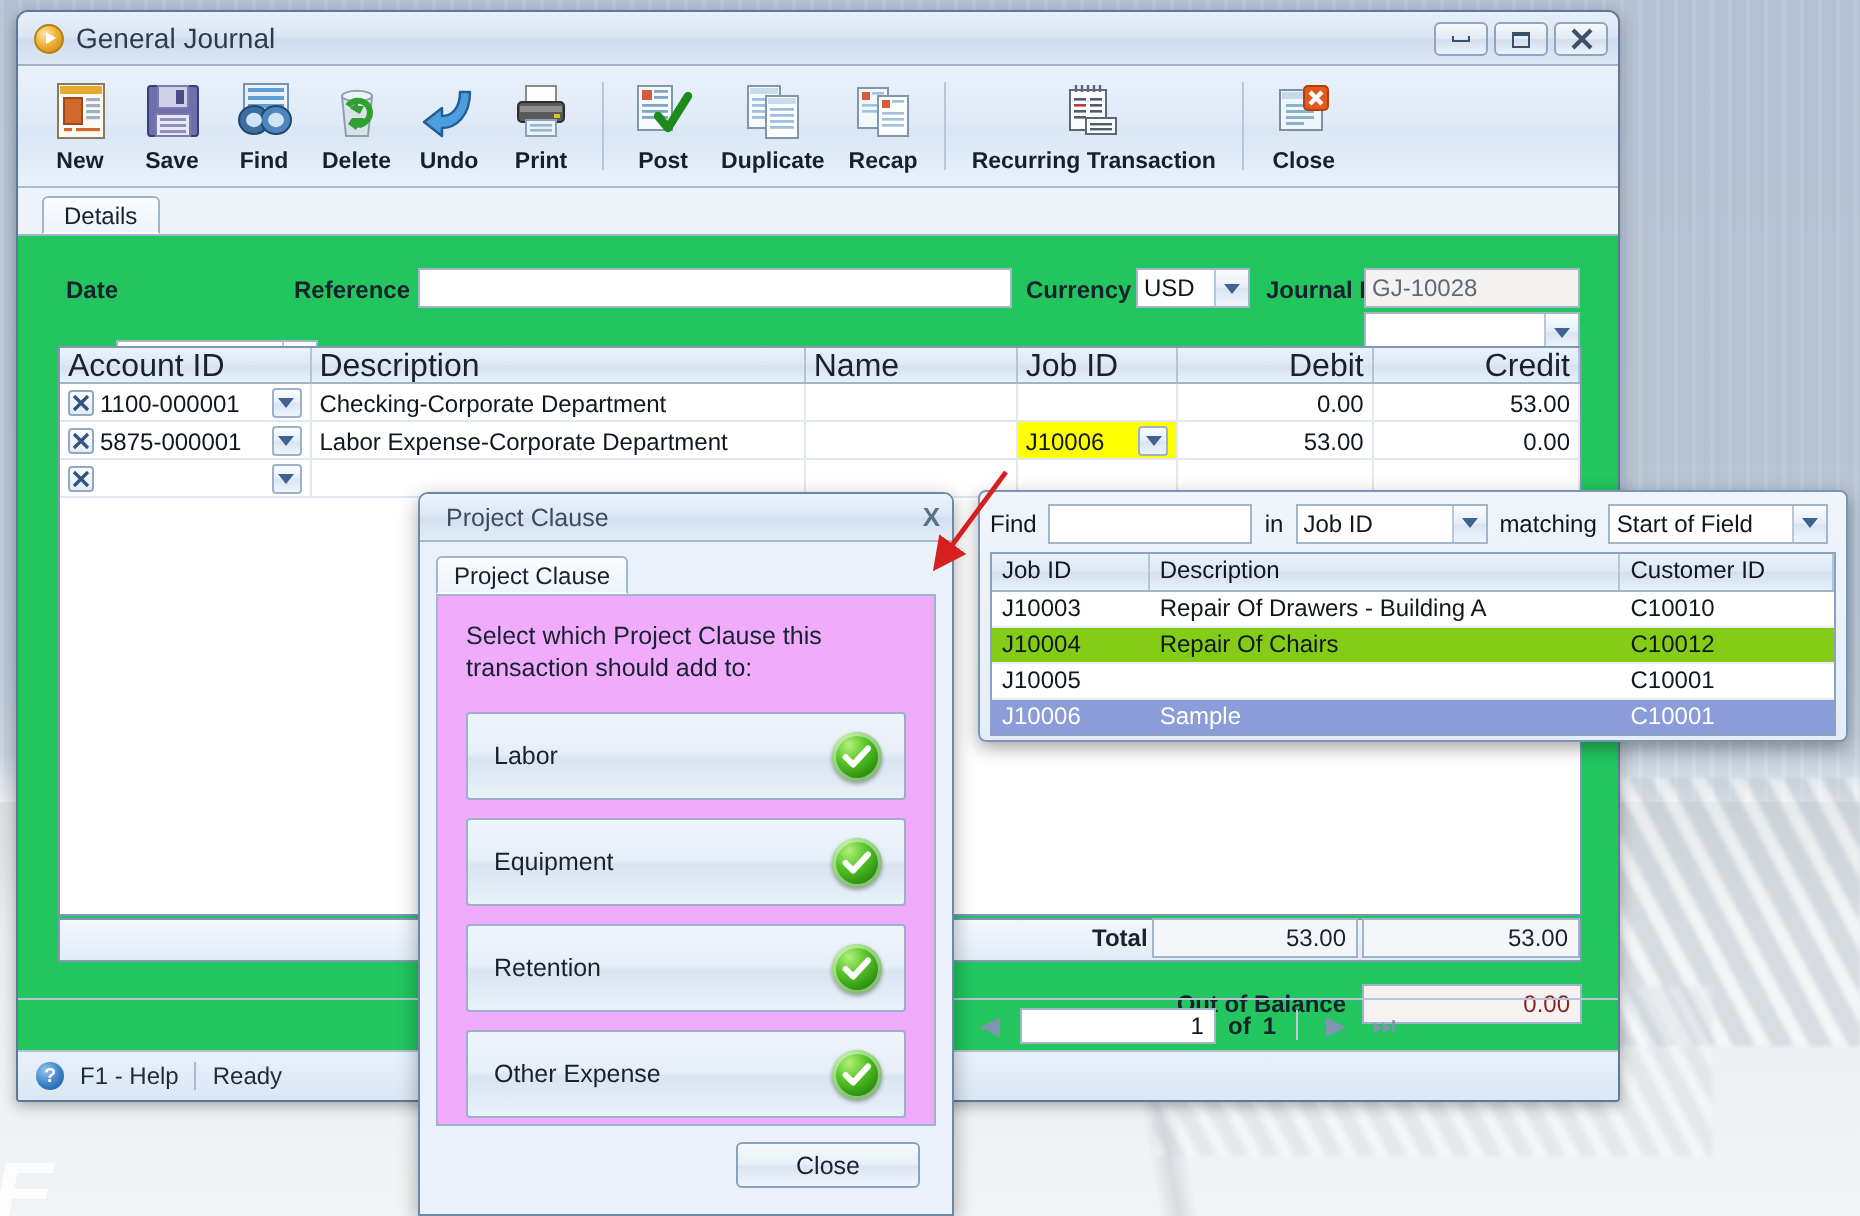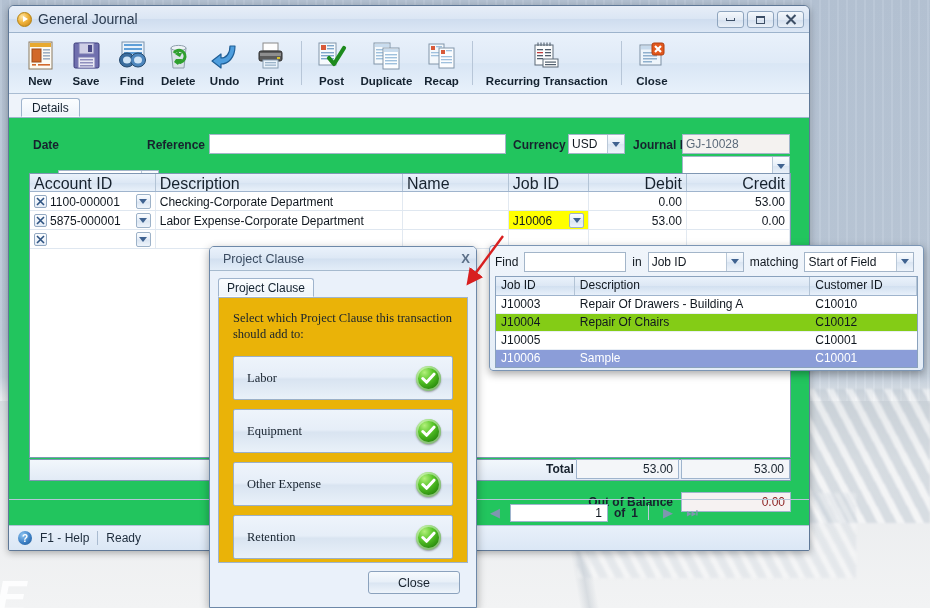--- a/index.html
+++ b/index.html
@@ -249,22 +249,22 @@
   #project-dialog .dtitle .t{ font-size:12.5px;color:#3b4c61;margin-left:6px;flex:1;}
   #project-dialog .dtitle .x{ font-size:13px;font-weight:bold;color:#5c7088; cursor:default;}
   .dlg-body{ padding:7px 8px 0 8px; }
   .dlg-tabstrip{ display:flex; align-items:flex-end; height:20px; border-bottom:1px solid #9fb4cd;}
   .dlg-tab{
     height:19px;padding:1px 8px 0 8px;font-size:12px;color:#14222f;line-height:17px;
     background:linear-gradient(to bottom,#fbfdff,#eef4fb);
     border:1px solid #9fb4cd;border-bottom-color:#fbfdff;border-radius:3px 3px 0 0;
   }
   .dlg-panel{
-    border:1px solid #9fb4cd;border-top:none;background:#eab308;
-    height:265px; padding:12px 14px 0 14px;font-family:Liberation Serif, serif;
+    border:1px solid #9fb4cd;border-top:none;background:#f0abfc;
+    height:265px; padding:12px 14px 0 14px;
   }
   .dlg-q{ font-size:12.5px; line-height:16px; color:#17222e; margin-bottom:14px;}
   .opt{
     height:44px; margin-bottom:9px;
     border:1px solid #9bb0c8; border-radius:2px;
     background:linear-gradient(to bottom,#eef4fb 0%,#e6eef8 47%,#d9e4f1 53%,#e9f1f9 100%);
     display:flex;align-items:center;padding:0 11px 0 13px;
   }
   .opt .otxt{ font-size:12.5px;color:#17222e;flex:1;}
   .chk{
@@ -766,30 +766,30 @@
       <div class="opt">
         <span class="otxt">Equipment</span>
         <span class="chk">
           <svg width="15" height="13" viewBox="0 0 15 13">
               <path d="M1.8 6.5 L5.6 10.3 L13 2.2" fill="none" stroke="#ffffff" stroke-width="3" stroke-linecap="round" stroke-linejoin="round"></path>
             </svg>
         </span>
       </div>
 
       <div class="opt">
-        <span class="otxt">Other Expense</span>
+        <span class="otxt">Retention</span>
         <span class="chk">
           <svg width="15" height="13" viewBox="0 0 15 13">
               <path d="M1.8 6.5 L5.6 10.3 L13 2.2" fill="none" stroke="#ffffff" stroke-width="3" stroke-linecap="round" stroke-linejoin="round"></path>
             </svg>
         </span>
       </div>
 
       <div class="opt">
-        <span class="otxt">Retention</span>
+        <span class="otxt">Other Expense</span>
         <span class="chk">
           <svg width="15" height="13" viewBox="0 0 15 13">
               <path d="M1.8 6.5 L5.6 10.3 L13 2.2" fill="none" stroke="#ffffff" stroke-width="3" stroke-linecap="round" stroke-linejoin="round"></path>
             </svg>
         </span>
       </div>
     </div>
 
     <div class="dlg-foot">
       <div class="closebtn">Close</div>

